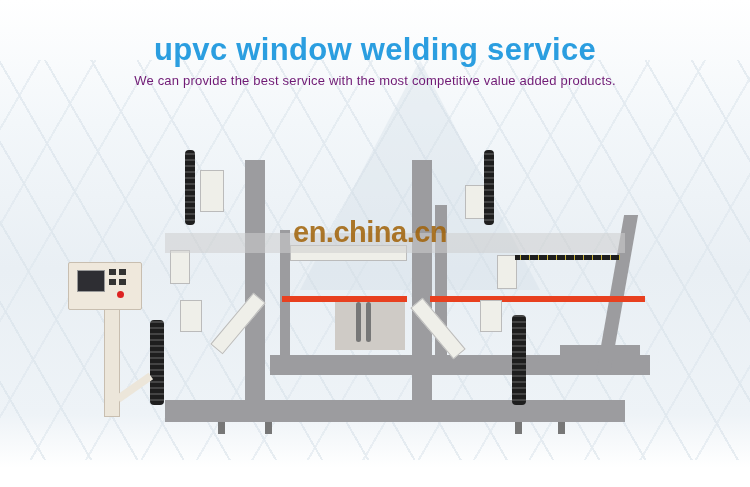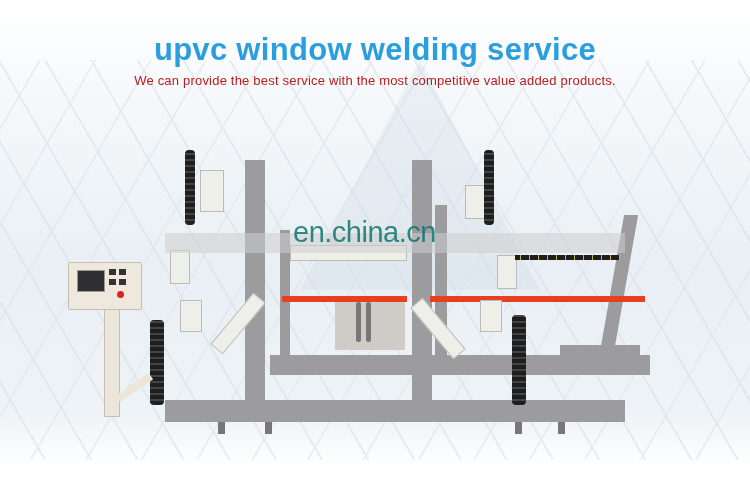--- a/index.html
+++ b/index.html
@@ -6,23 +6,23 @@
   body{width:750px;height:487px;position:relative;overflow:hidden;background:#fff;font-family:"Liberation Sans",sans-serif;}
   .bg{position:absolute;left:0;top:0;width:750px;height:487px;
     background:
       linear-gradient(180deg,#ffffff 0%,#f3f7fa 25%,#e9eff4 55%,#eef3f7 85%,#ffffff 96%);}
   .grid{position:absolute;left:0;top:60px;width:750px;height:400px;opacity:.55;
     background:
       repeating-linear-gradient(60deg,transparent 0 38px,#d7e1e9 38px 40px),
       repeating-linear-gradient(-60deg,transparent 0 46px,#dde6ed 46px 48px);}
   .peak{position:absolute;left:300px;top:60px;width:0;height:0;border-left:120px solid transparent;border-right:120px solid transparent;border-bottom:230px solid rgba(210,220,230,.35);}
   .title{position:absolute;left:0;width:750px;top:32px;text-align:center;color:#2b9ee0;font-size:31px;font-weight:bold;letter-spacing:.3px;}
-  .sub{position:absolute;left:0;width:750px;top:73px;text-align:center;color:#b91c1c;font-size:13px;letter-spacing:.2px;}
+  .sub{position:absolute;left:0;width:750px;top:73px;text-align:center;color:#701a75;font-size:13px;letter-spacing:.2px;}
   .wm-band{position:absolute;left:165px;top:233px;width:460px;height:20px;background:rgba(205,205,205,.55);}
-  .wm{position:absolute;left:293px;top:216px;font-size:29px;color:#0f766e;opacity:.85;letter-spacing:-.5px;}
+  .wm{position:absolute;left:293px;top:216px;font-size:29px;color:#a16207;opacity:.85;letter-spacing:-.5px;font-weight:bold;}
   .m{position:absolute;}
   .gray{background:#9c9c9f;}
   .dgray{background:#777;}
   .red{background:#e8401f;}
   .white{background:#efefe9;border:1px solid #bbb;}
   .chain{background:repeating-linear-gradient(0deg,#1e1e1e 0 4px,#444 4px 6px);border-radius:4px;}
   .chainh{background:repeating-linear-gradient(90deg,#1e1e1e 0 5px,#c9b23a 5px 6px,#1e1e1e 6px 9px);}
   .panel{position:absolute;left:68px;top:262px;width:72px;height:46px;background:#efe8dc;border:1px solid #c8beb0;border-radius:2px;}
   .screen{position:absolute;left:8px;top:7px;width:26px;height:20px;background:#2e2e33;border:1px solid #999;}
   .btn{position:absolute;width:7px;height:6px;background:#333;}

